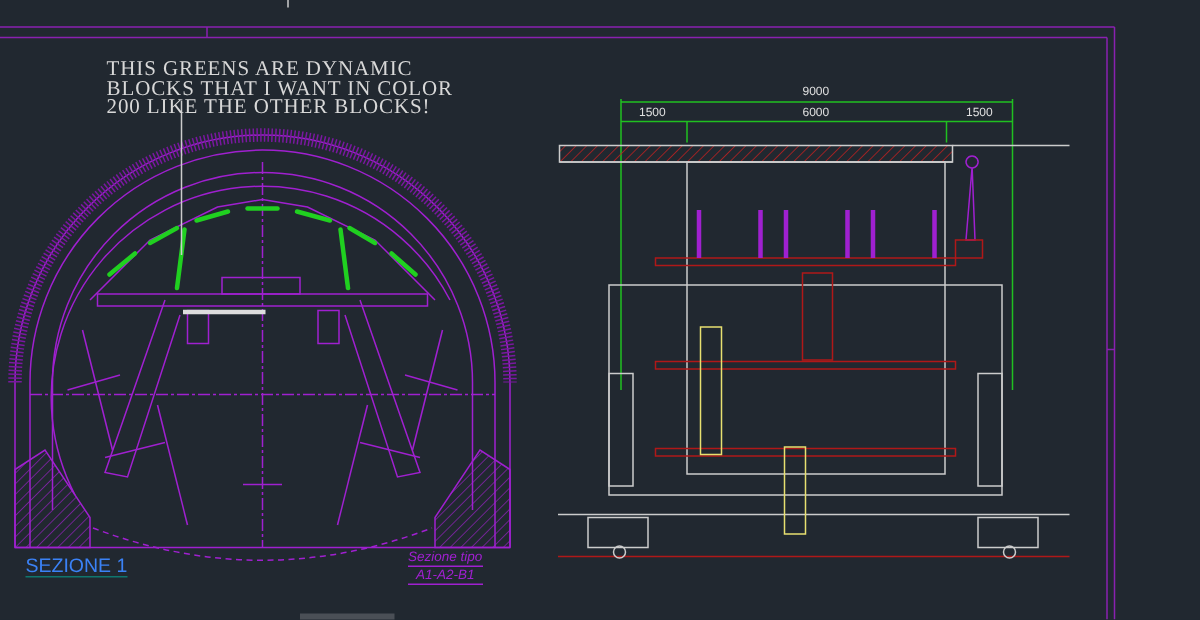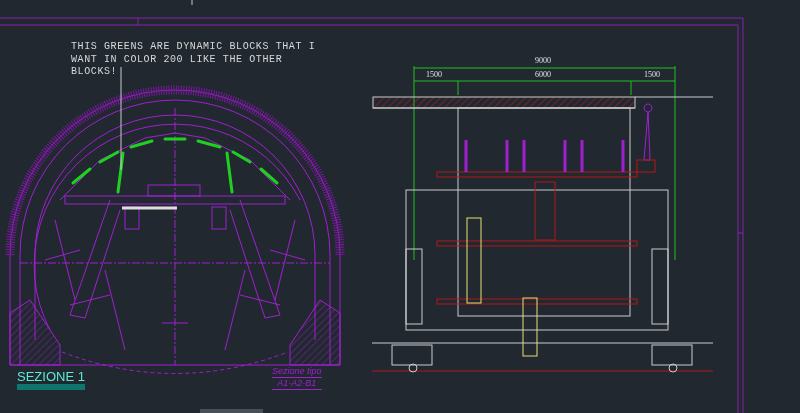--- a/index.html
+++ b/index.html
@@ -1,22 +1,22 @@
 <!DOCTYPE html>
 <html><head>
 <meta charset="utf-8">
 <style>
   html,body{margin:0;padding:0;background:#212830;}
   body{width:800px;height:413px;overflow:hidden;position:relative;font-family:"Liberation Sans",sans-serif;}
   #canvas{position:absolute;left:0;top:0;width:800px;height:413px;}
-  .note{position:absolute;left:71px;top:41px;width:250px;color:#d8d8d8;font-family:Liberation Mono, monospace;font-size:10px;letter-spacing:0.6px;line-height:12.5px;text-transform:uppercase;}
-  .title{position:absolute;left:17px;top:370px;color:#5eead4;font-size:13px;border-bottom:6px solid #0f766e;padding-bottom:0px;line-height:14px;}
+  .note{position:absolute;left:71px;top:41px;width:250px;color:#d8d8d8;font-family:Liberation Serif, serif;font-size:14px;letter-spacing:0.6px;line-height:12.5px;text-transform:uppercase;}
+  .title{position:absolute;left:17px;top:370px;color:#3b82f6;font-size:13px;border-bottom:1px solid #0f766e;padding-bottom:0px;line-height:14px;}
   .subtitle{position:absolute;left:272px;top:366px;color:#a020d0;font-size:9px;text-align:center;line-height:11px;font-style:italic;}
   .subtitle span{display:block;border-bottom:1px solid #a020d0;}
-  .dim{position:absolute;color:#e0e0e0;font-size:8px;font-family:Liberation Serif, serif;}
+  .dim{position:absolute;color:#e0e0e0;font-size:8px;font-family:Liberation Sans, sans-serif;}
   .scrollbar{position:absolute;left:200px;top:409px;width:63px;height:4px;background:#4a4f56;}
 </style>
 </head>
 <body>
 
 <svg id="canvas" viewBox="0 0 800 413" xmlns="http://www.w3.org/2000/svg">
 
   <g stroke="#8a20b0" fill="none" stroke-width="1">
     <line x1="0" y1="18" x2="743" y2="18"></line>
     <line x1="0" y1="25" x2="738" y2="25"></line>

